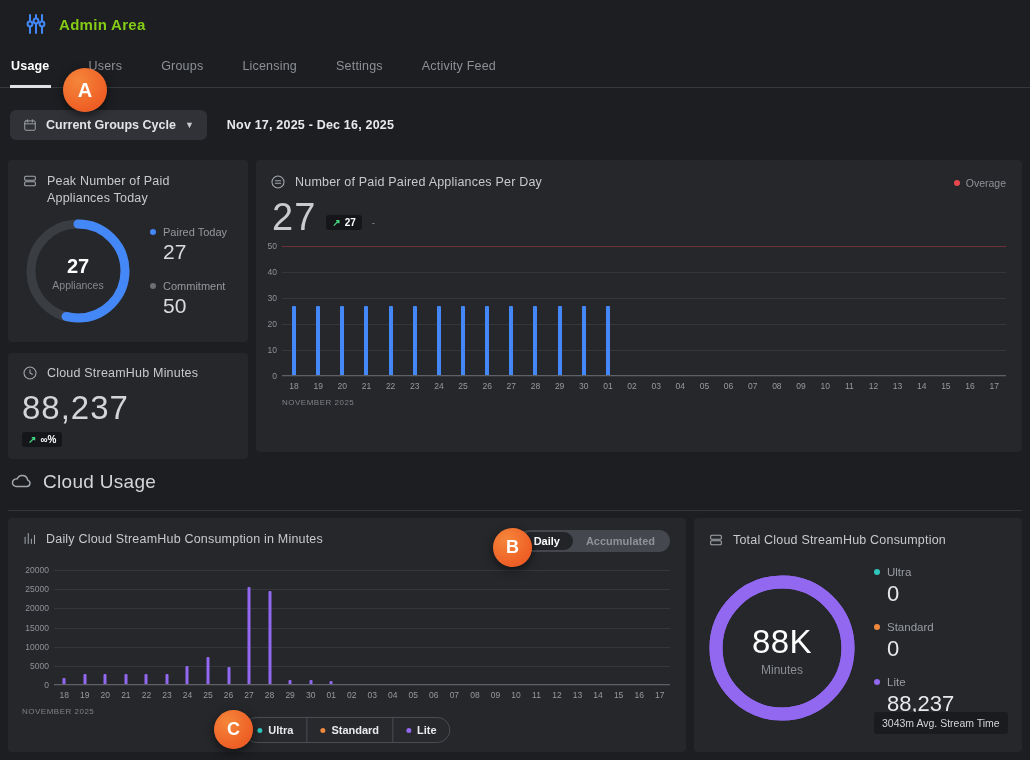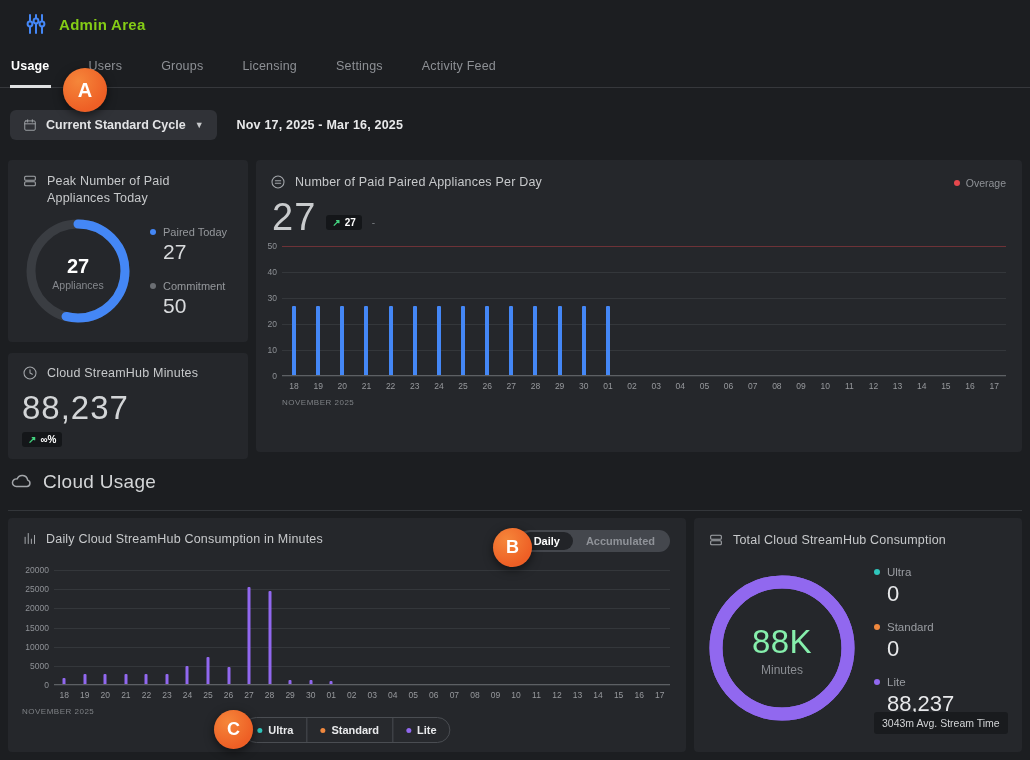--- a/index.html
+++ b/index.html
@@ -96,21 +96,21 @@
   .daily-month { left:14px; top:189px; }
 
   .series-legend { position:absolute; left:50%; transform:translateX(-50%); top:199px; display:flex; border:1px solid #4a4d52; border-radius:15px; background:#27292d; overflow:hidden; }
   .series-item { display:flex; align-items:center; gap:6px; padding:6px 13px; font-size:11px; font-weight:700; color:#e9eaec; border-left:1px solid #4a4d52; cursor:pointer; }
   .series-item:first-child { border-left:none; }
   .series-item .dot { width:5px; height:5px; }
 
   
   .total-title { position:absolute; left:14px; top:14px; }
   .total-donut { position:absolute; left:13px; top:55px; }
-  .total-center-value { font-size:33px; font-weight:400; color:#86efac; letter-spacing:.5px; }
+  .total-center-value { font-size:33px; font-weight:400; color:#ffffff; letter-spacing:.5px; }
   .total-center-label { font-size:12px; color:#8b8e93; margin-top:2px; }
   .total-legend { position:absolute; left:180px; top:48px; }
   .total-legend .leg-row { font-size:11.5px; color:#9a9da2; }
   .total-legend .leg-value { font-size:22px; color:#e8e9eb; margin:3px 0 14px 13px; }
   .avg-badge { position:absolute; left:180px; top:194px; background:#191b1e; color:#d2d4d6; font-size:10.5px; padding:5px 8px; border-radius:3px; white-space:nowrap; }
 
   
   .marker { position:absolute; border-radius:50%; background:radial-gradient(circle at 35% 30%, #f5863a, #ee5f25 70%); color:#fff; font-weight:700; display:flex; align-items:center; justify-content:center; box-shadow:0 3px 10px rgba(0,0,0,.55); z-index:50; }
   .marker-a { left:63px; top:68px; width:44px; height:44px; font-size:20px; }
   .marker-b { left:493px; top:528px; width:39px; height:39px; font-size:18px; }
@@ -148,24 +148,24 @@
 <div class="filter">
   <div class="billing-btn">
     <span class="icon">
       <svg width="14" height="14" viewBox="0 0 24 24">
           <rect x="3" y="5" width="18" height="16" rx="2"></rect>
           <line x1="3" y1="10" x2="21" y2="10"></line>
           <line x1="8" y1="3" x2="8" y2="7"></line>
           <line x1="16" y1="3" x2="16" y2="7"></line>
         </svg>
     </span>
-    <span>Current Standard Cycle</span>
+    <span>Current Groups Cycle</span>
     <span class="chevron">▼</span>
   </div>
-  <span class="date-range">Nov 17, 2025 - Mar 16, 2025</span>
+  <span class="date-range">Nov 17, 2025 - Dec 16, 2025</span>
 </div>
 
 <div class="row1">
   <div class="col-left">
 
     <div class="card card-peak">
       <div class="card-title">
         <span class="icon">
           <svg width="16" height="16" viewBox="0 0 24 24">
               <rect x="4" y="5" width="16" height="6" rx="1.5"></rect>

